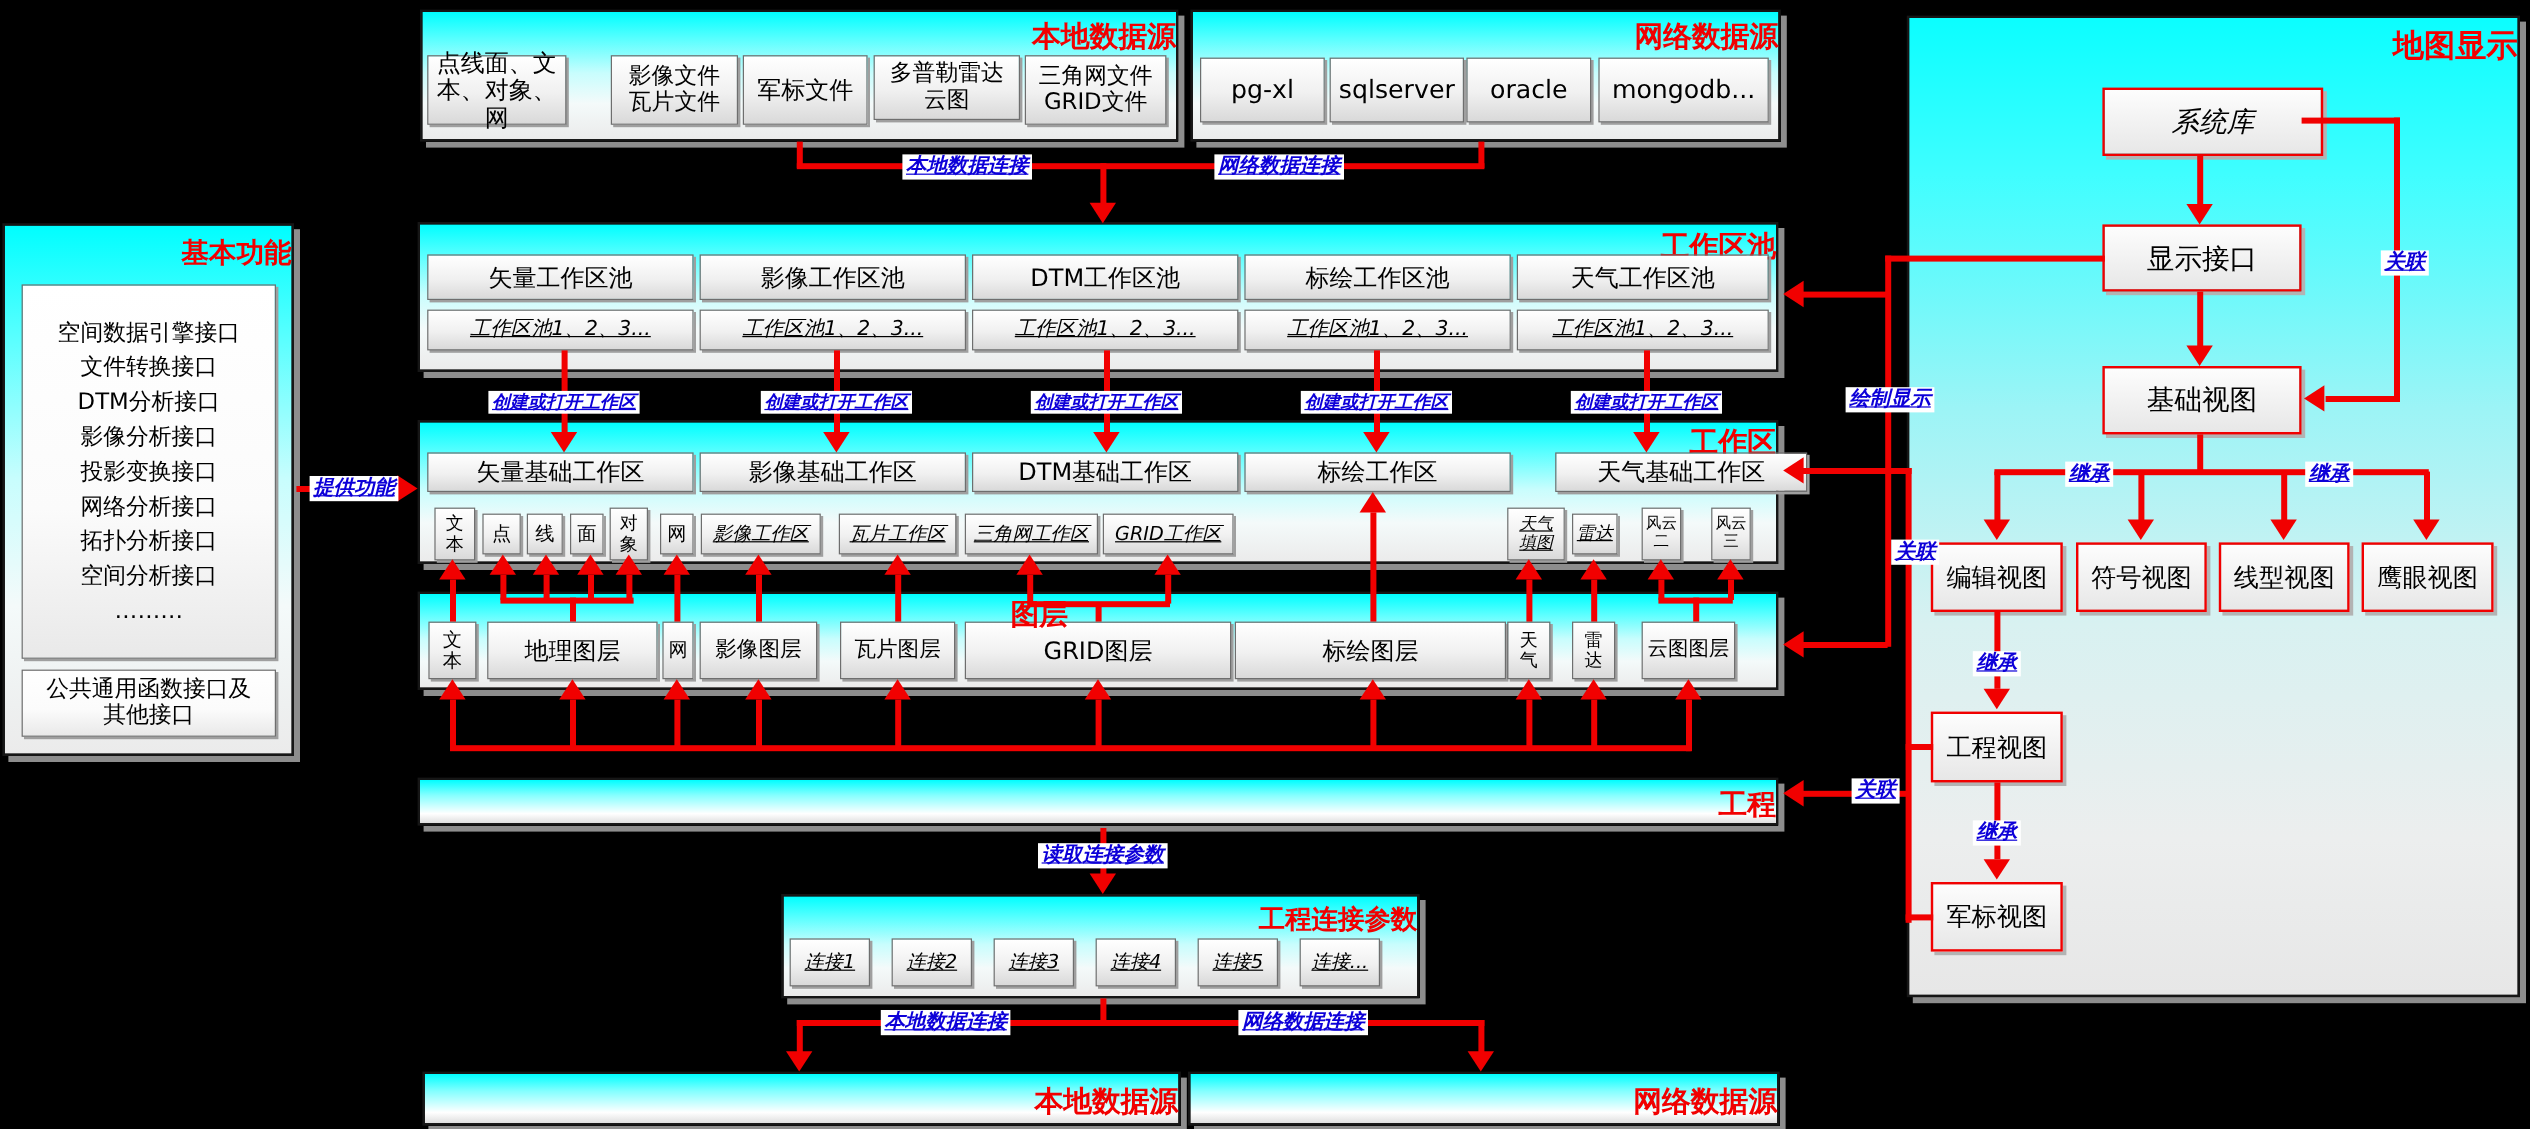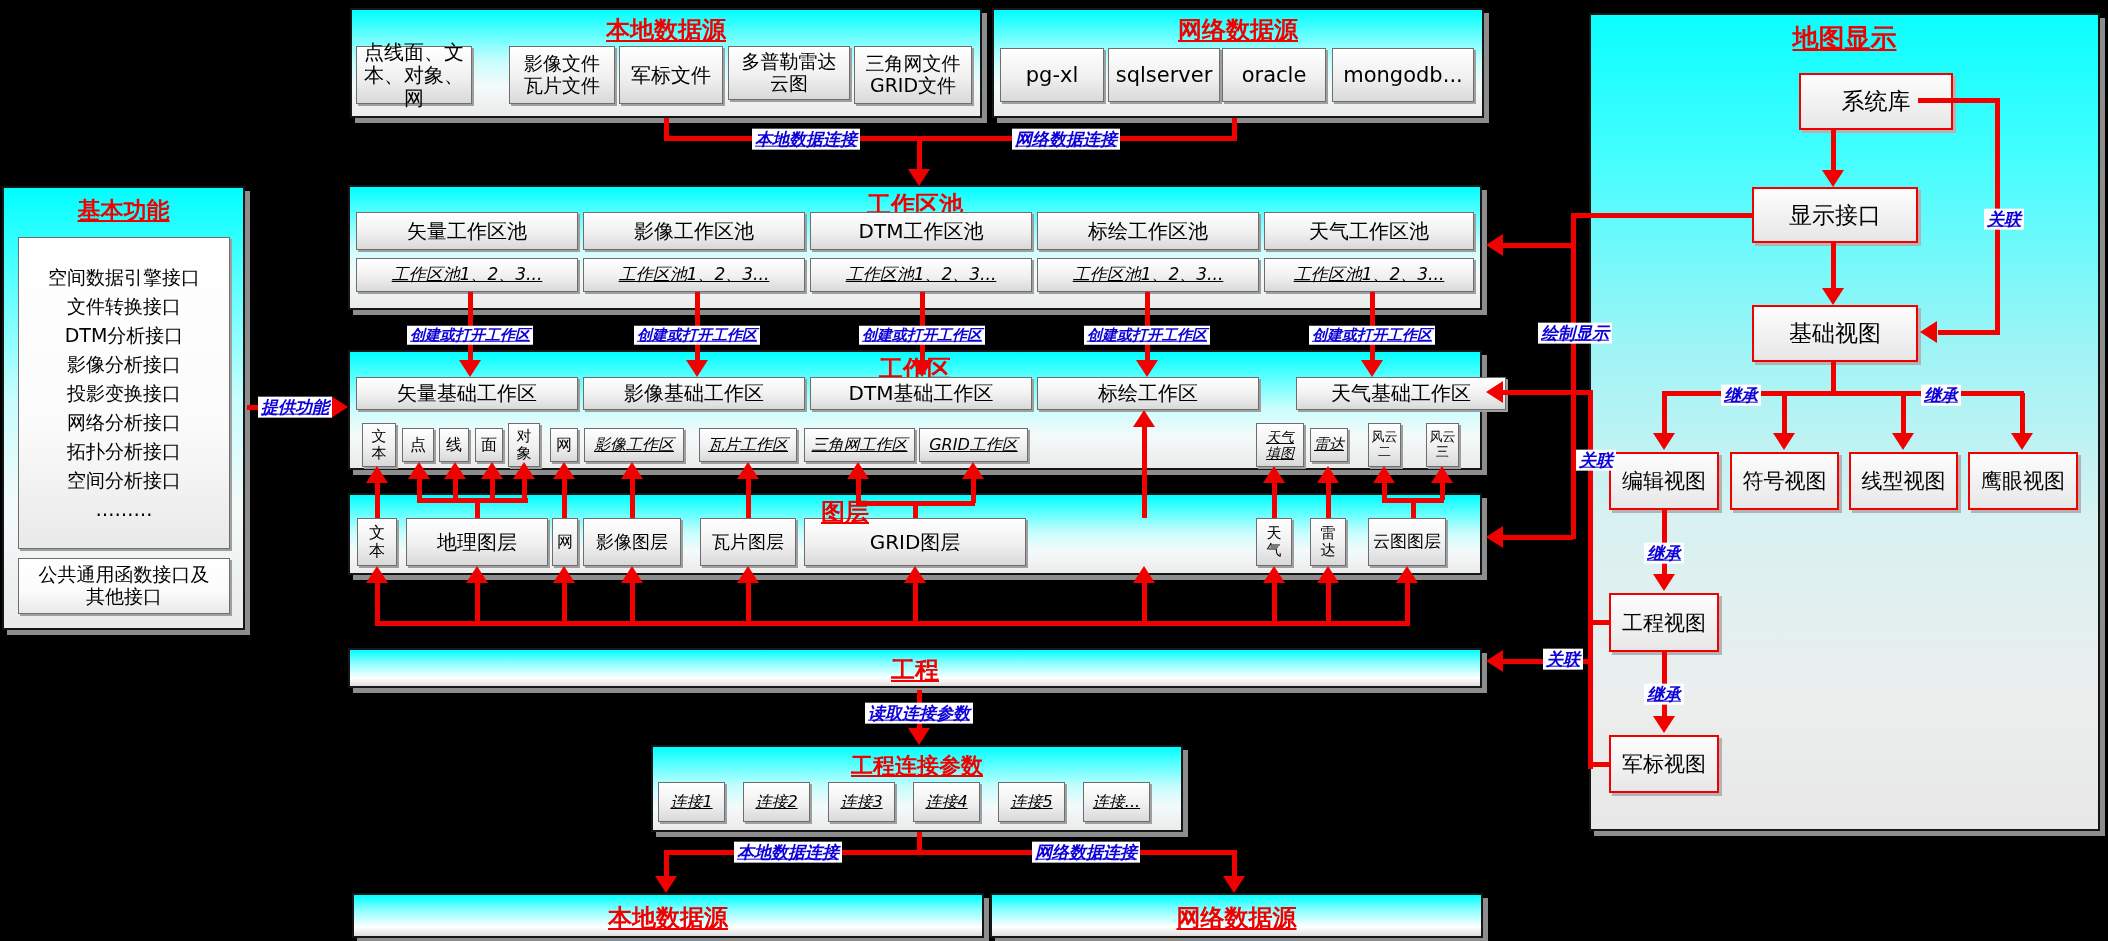--- a/index.html
+++ b/index.html
@@ -2,21 +2,21 @@
 <html><head>
 <meta charset="utf-8">
 <style>
   html,body{margin:0;padding:0;background:#000;}
   #canvas{position:relative;width:2108px;height:941px;background:#000;overflow:hidden;
           font-family:"DejaVu Sans","Liberation Sans",sans-serif;color:#000;}
   .panel{position:absolute;border:2px solid #161616;box-shadow:5px 5px 0 #8d8d8d;box-sizing:border-box;z-index:1;}
   .grad-a{background:linear-gradient(180deg,#00feff 0%,#5cffff 22%,#c8fdfd 48%,#f4fafa 72%,#ebebeb 100%);}
   .grad-map{background:linear-gradient(180deg,#0bfeff 0%,#3ffeff 16%,#9cf4f6 40%,#d8f1f1 62%,#eceeee 84%,#e7e7e7 100%);}
   .grad-bar{background:linear-gradient(180deg,#00feff 0%,#84ffff 35%,#ffffff 78%,#dedede 100%);}
-  .ptitle{position:absolute;width:100%;text-align:center;color:#f10000;font-weight:bold;z-index:2;text-decoration:underline;}
+  .ptitle{position:absolute;width:100%;text-align:right;color:#f10000;font-weight:bold;z-index:2;}
   .gbox{position:absolute;border:1px solid #6e6e6e;box-shadow:2px 2px 0 #9f9f9f;box-sizing:border-box;
         background:linear-gradient(180deg,#ffffff 0%,#f0f0f0 55%,#d9d9d9 100%);
         display:flex;align-items:center;justify-content:center;text-align:center;z-index:3;line-height:1.15;}
   .wbox{background:linear-gradient(180deg,#ffffff 0%,#fbfbfb 60%,#e9e9e9 100%);}
   .rbox{position:absolute;border:2px solid #f10000;box-shadow:3px 3px 0 #b3b3b3;box-sizing:border-box;
         background:linear-gradient(180deg,#fdfdfd,#e7e7e7);display:flex;align-items:center;justify-content:center;
         text-align:center;font-size:23px;z-index:3;}
   .it{font-style:italic;text-decoration:underline;}
   .pre{white-space:pre-line;}
   .hl,.vl{position:absolute;background:#f10000;z-index:6;}
@@ -121,20 +121,21 @@
 
   <div class="panel grad-a" style="left:348px;top:493px;width:1134px;height:82px;"></div>
   <div class="ptitle" style="left:800px;top:496px;width:90px;font-size:24px;z-index:8;">图层</div>
   <div class="gbox pre" style="left:357px;top:518px;width:40px;height:48px;font-size:16px;">文
 本</div>
   <div class="gbox" style="left:406px;top:518px;width:142px;height:48px;font-size:20px;">地理图层</div>
   <div class="gbox" style="left:552px;top:518px;width:26px;height:48px;font-size:16px;">网</div>
   <div class="gbox" style="left:583px;top:518px;width:98px;height:48px;font-size:18px;">影像图层</div>
   <div class="gbox" style="left:700px;top:518px;width:96px;height:48px;font-size:18px;">瓦片图层</div>
   <div class="gbox" style="left:804px;top:518px;width:222px;height:48px;font-size:20px;">GRID图层</div>
+  <div class="gbox" style="left:1029px;top:518px;width:226px;height:48px;font-size:20px;">标绘图层</div>
   <div class="gbox pre" style="left:1256px;top:518px;width:36px;height:48px;font-size:15px;">天
 气</div>
   <div class="gbox pre" style="left:1310px;top:518px;width:36px;height:48px;font-size:15px;">雷
 达</div>
   <div class="gbox" style="left:1368px;top:518px;width:78px;height:48px;font-size:17px;">云图图层</div>
 
   <div class="panel grad-bar" style="left:348px;top:648px;width:1134px;height:40px;">
     <div class="ptitle" style="top:4px;font-size:24px;">工程</div>
   </div>
 
@@ -151,21 +152,21 @@
   <div class="panel grad-bar" style="left:352px;top:893px;width:632px;height:45px;">
     <div class="ptitle" style="top:7px;font-size:24px;">本地数据源</div>
   </div>
   <div class="panel grad-bar" style="left:990px;top:893px;width:493px;height:45px;">
     <div class="ptitle" style="top:7px;font-size:24px;">网络数据源</div>
   </div>
 
   <div class="panel grad-map" style="left:1589px;top:13px;width:511px;height:818px;">
     <div class="ptitle" style="top:6px;font-size:26px;">地图显示</div>
   </div>
-  <div class="rbox" style="left:1799px;top:73px;width:154px;height:57px;">系统库</div>
+  <div class="rbox" style="left:1752px;top:73px;width:184px;height:57px;font-style:italic;">系统库</div>
   <div class="rbox" style="left:1752px;top:187px;width:166px;height:56px;">显示接口</div>
   <div class="rbox" style="left:1752px;top:305px;width:166px;height:57px;">基础视图</div>
   <div class="rbox" style="left:1609px;top:452px;width:110px;height:58px;font-size:21px;">编辑视图</div>
   <div class="rbox" style="left:1730px;top:452px;width:109px;height:58px;font-size:21px;">符号视图</div>
   <div class="rbox" style="left:1849px;top:452px;width:109px;height:58px;font-size:21px;">线型视图</div>
   <div class="rbox" style="left:1968px;top:452px;width:110px;height:58px;font-size:21px;">鹰眼视图</div>
   <div class="rbox" style="left:1609px;top:593px;width:110px;height:59px;font-size:21px;">工程视图</div>
   <div class="rbox" style="left:1609px;top:735px;width:110px;height:58px;font-size:21px;">军标视图</div>
 
   <div class="vl" style="left:664px;top:118px;height:22px;"></div>

